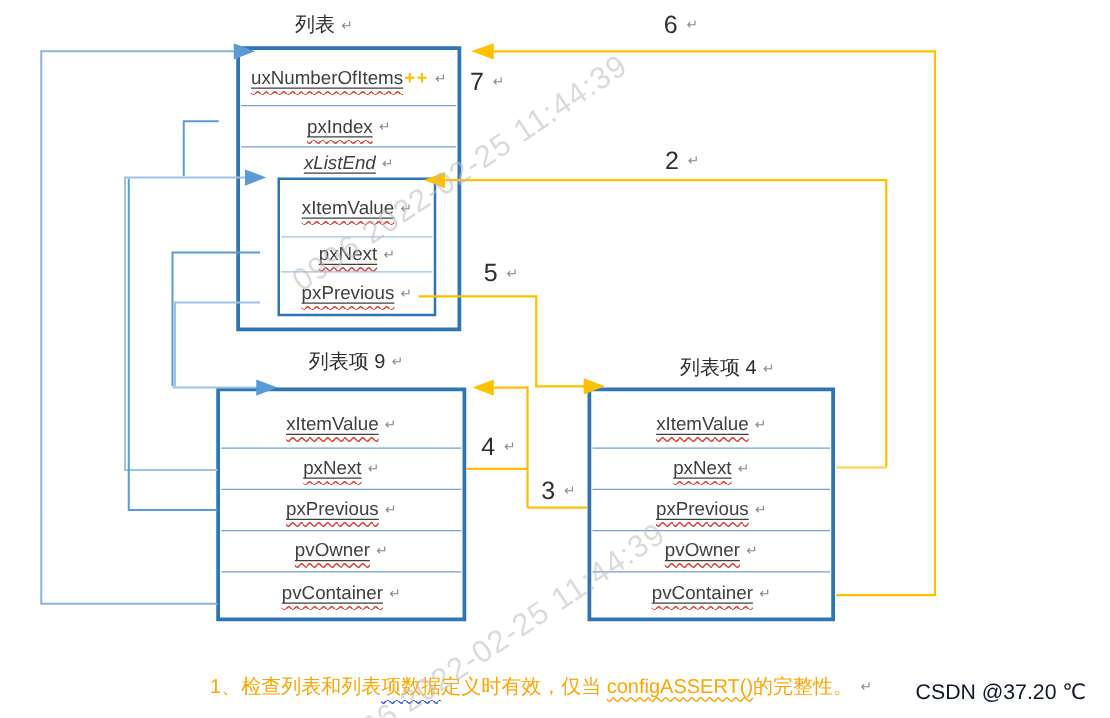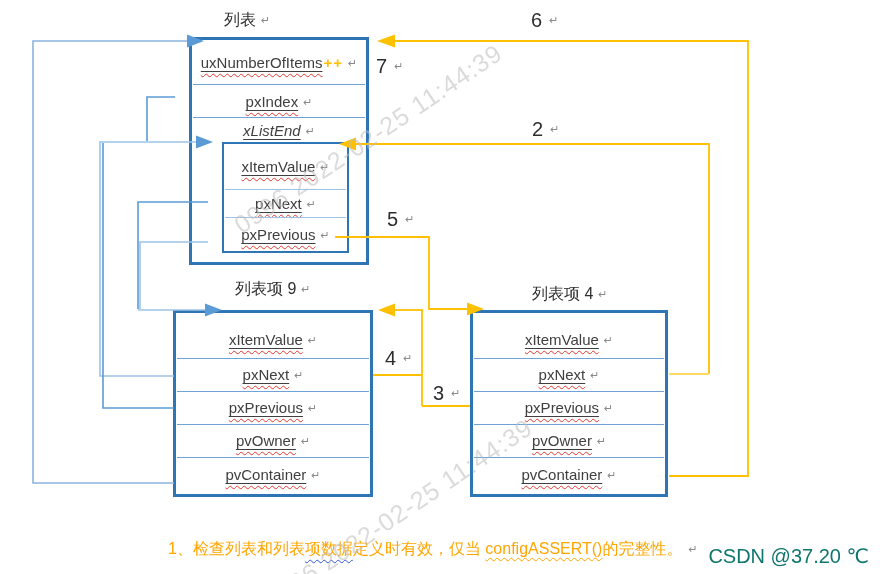--- a/index.html
+++ b/index.html
@@ -13,31 +13,31 @@
   .divider{position:absolute;left:1px;right:1px;height:1px;background:#6FA3D8;z-index:6;}
   .ndivider{position:absolute;left:1px;right:1px;height:1px;background:#9DC3E6;z-index:7;}
   .solid{text-decoration-line:underline;text-decoration-style:solid;text-decoration-color:#3f3f3f;
          text-decoration-thickness:1px;text-underline-offset:3px;}
   .wavy{text-decoration-line:underline;text-decoration-style:wavy;text-decoration-color:#E0392E;
         text-decoration-thickness:1px;text-underline-offset:4.5px;}
   .bwavy{text-decoration-line:underline;text-decoration-style:wavy;text-decoration-color:#3355DD;
         text-decoration-thickness:1px;text-underline-offset:4.5px;}
   .plus{color:#FFC000;font-weight:bold;letter-spacing:1px;margin-left:1px;}
   .ret{color:#8a8a8a;font-size:11px;vertical-align:1px;}
-  .title{position:absolute;color:#2e2e2e;font-size:16px;z-index:8;white-space:nowrap;}
+  .title{position:absolute;color:#2e2e2e;font-size:16px;z-index:8;white-space:nowrap;margin-left:12px;}
   .title .ret{margin-left:5px;}
   .num{position:absolute;color:#2e2e2e;font-size:20px;z-index:20;white-space:nowrap;}
   .num .ret{margin-left:7px;vertical-align:3px;}
   #wires{position:absolute;left:0;top:0;z-index:10;pointer-events:none;}
   .footnote{position:absolute;left:168px;top:539px;font-size:16px;color:#FFA500;z-index:20;white-space:nowrap;}
   .footnote .link{text-decoration-line:underline;text-decoration-color:#FFA500;text-underline-offset:3px;}
   .footnote .ret{margin-left:6px;}
   .watermark{position:absolute;color:#bdbdbd;opacity:0.55;font-size:25px;letter-spacing:1px;
              white-space:nowrap;transform:rotate(-34deg);transform-origin:0 50%;z-index:30;pointer-events:none;}
-  .csdn{position:absolute;right:19px;top:544px;color:#0f766e;font-size:20px;z-index:20;}
+  .csdn{position:absolute;right:19px;top:544px;color:#0f172a;font-size:17px;z-index:20;}
 </style>
 </head>
 <body>
 
 <div class="title" style="left:224px;top:10px;"><span>列表</span><span class="ret">↵</span></div>
 <div class="title" style="left:235px;top:279px;"><span>列表项 9</span><span class="ret">↵</span></div>
 <div class="title" style="left:532px;top:284px;"><span>列表项 4</span><span class="ret">↵</span></div>
 
 <div class="box" style="left:189px;top:37px;width:180px;height:228px;">
   <div class="row" style="top:14px;">

